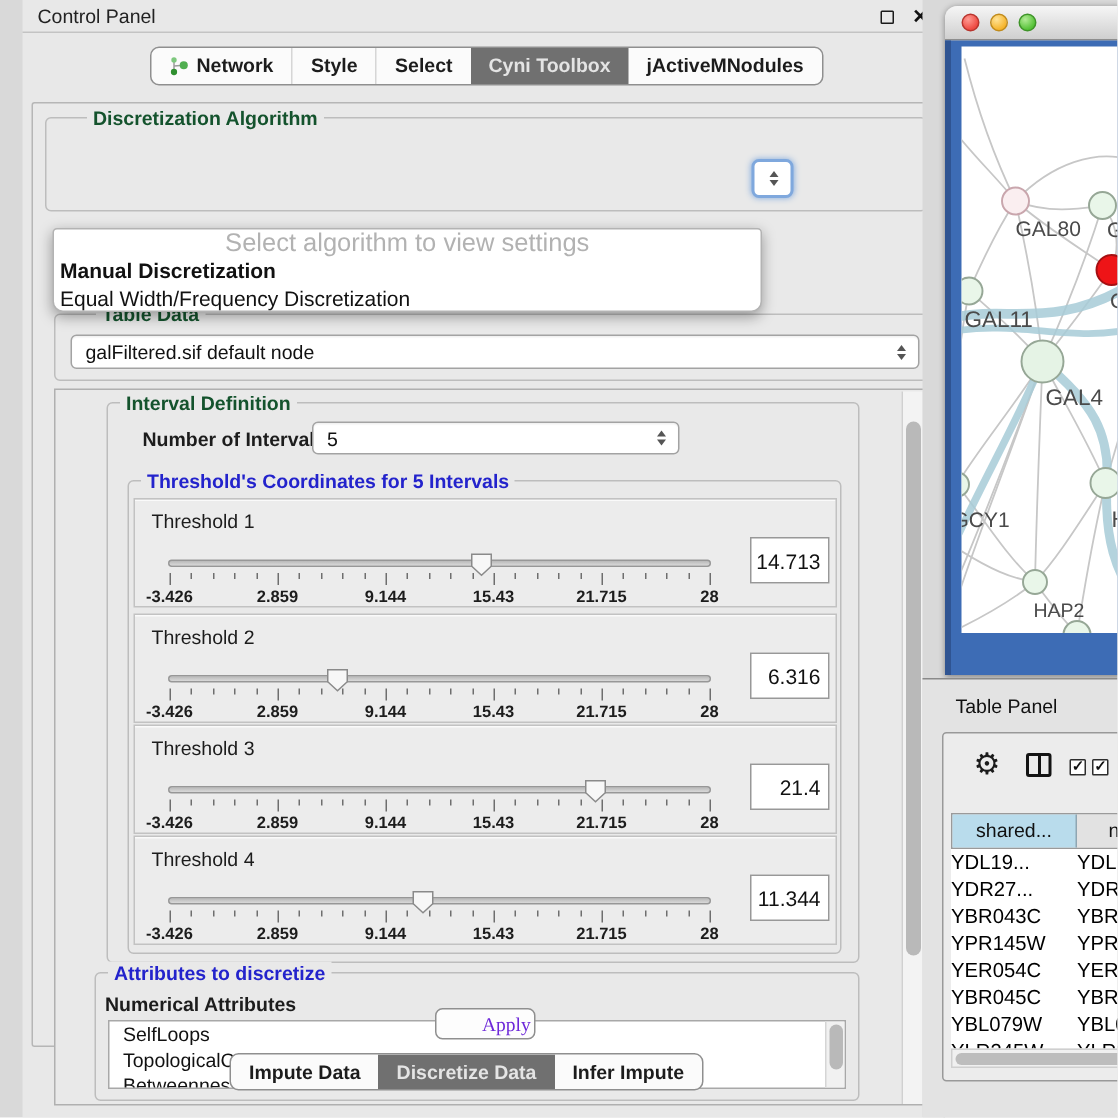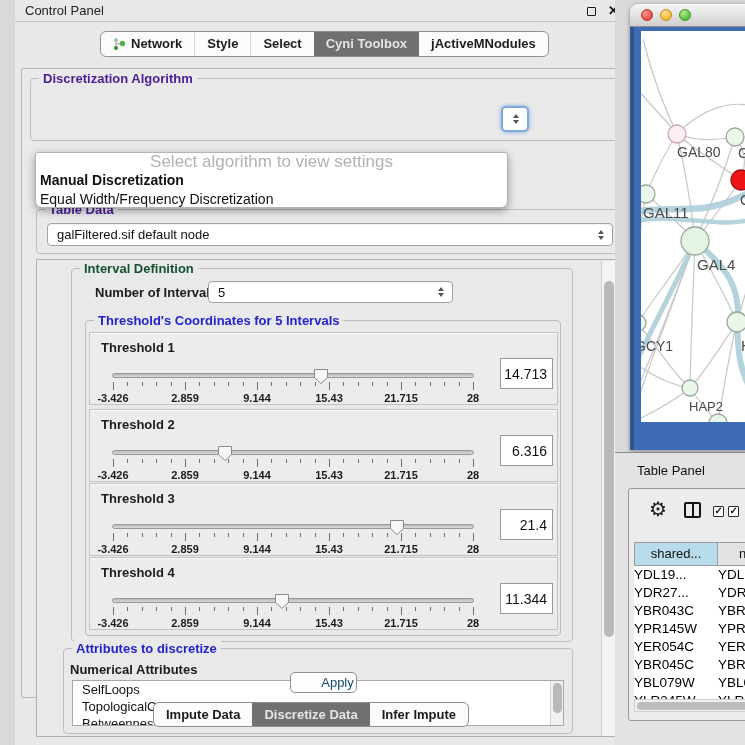--- a/index.html
+++ b/index.html
@@ -28,21 +28,21 @@
 
   
   .cp-body { position:absolute; left:6px; top:68px; width:603px; height:630px;
         border:1px solid #b6b6b6; border-radius:2px; background:#e9e9e9; }
 
   .fieldset { position:absolute; border:1px solid #bdbdbd; border-radius:4px; }
   .legend { position:absolute; top:-8px; left:8px; background:#e9e9e9; padding:0 4px;
         font-size:13px; font-weight:bold; line-height:15px; }
   .legend.green { color:#14532d; }
   .legend.blue  { color:#2323cc; }
-  .legend.dark  { color:#4c1d95; }
+  .legend.dark  { color:#14532d;margin-left:19px; }
 
   
   .fs-algo { left:8px; top:9px; width:588px; height:63px; }
 
   
   .focus-frag { position:absolute; left:470px; top:27px; width:28px; height:26px; background:#fff;
         border-radius:5px; border:2px solid #7fa8dd; box-shadow:0 0 4px #7fa8dd; z-index:3; }
 
   
   .popup { position:absolute; left:13px; top:83px; width:473px; height:56px; background:#fff;
@@ -73,21 +73,21 @@
         border-radius:6px; }
 
   .fs-interval { left:34px; top:8px; width:502px; height:374px; }
   .num-label { position:absolute; left:58px; top:25px; font-size:13px; font-weight:bold; }
   .num-combo { position:absolute; left:171px; top:21px; width:245px; height:22px; }
 
   .fs-thresholds { left:48px; top:60px; width:476px; height:316px; }
 
   .thr-panel { position:absolute; left:52px; width:469px; height:73px; background:#ececec;
         border:1px solid #c2c2c2; box-shadow:inset 0 1px 0 #fafafa; }
-  .thr-label { position:absolute; left:11px; top:7px; font-size:13px; font-weight:bold; }
+  .thr-label { position:absolute; left:11px; top:7px; font-size:13px; font-weight:normal; }
   .slider { position:absolute; left:22px; top:40px; width:362px; height:5px;
         background:linear-gradient(#b9b9b9,#d9d9d9); border:1px solid #979797; border-radius:3px; }
   .handle { position:absolute; top:-6px; }
   .ruler { position:absolute; left:0; top:8px; width:100%; height:9px; }
   .ruler .tick { position:absolute; top:0; width:1px; height:4px; background:#6e6e6e; }
   .ruler .tick.major { height:8px; }
   .scale { position:absolute; left:0; top:18px; width:100%; height:12px; }
   .scale span { position:absolute; transform:translateX(-50%); font-size:11px; font-weight:bold; color:#1c1c1c; white-space:nowrap; }
   .thr-value { position:absolute; left:410px; top:25px; width:53px; height:31px; background:#fff;
         border:1px solid #989898; font-size:14px; text-align:right; padding-right:5px;
@@ -96,22 +96,22 @@
   .fs-attrs { left:26px; top:388px; width:510px; height:86px; }
   .attrs-sub { position:absolute; left:6px; top:13px; font-size:13px; font-weight:bold; }
   .attr-list { position:absolute; left:8px; top:31px; width:492px; height:46px; background:#fff;
         border:1px solid #a8a8a8; overflow:hidden; }
   .litem { height:17px; line-height:17px; font-size:13px; padding-left:9px; color:#111; }
   .list-vsb { position:absolute; right:0; top:0; width:13px; height:100%; background:#f1f1f1;
         border-left:1px solid #d5d5d5; }
   .list-vsb .thumb { position:absolute; left:2px; top:2px; width:9px; height:30px; background:#b9b9b9; border-radius:5px; }
 
   .apply-btn { position:absolute; left:268px; top:603px; width:67px; height:21px; background:#fdfdfd;
-        border:1px solid #8f8f8f; border-radius:5px; font-size:13px; color:#0c4a6e;
-        font-family:Liberation Sans, sans-serif;padding-left:28px; }
+        border:1px solid #8f8f8f; border-radius:5px; font-size:13px; color:#6d28d9;
+        font-family:Liberation Serif, serif;padding-left:28px; }
 
   
   .btabbar { position:absolute; left:138px; top:702px; height:25px; display:flex;
         background:#fbfbfb; border:1px solid #8f8f8f; border-radius:6px; overflow:hidden; }
   .btab { padding:0 12px; font-size:13px; font-weight:bold; line-height:23px; color:#1c1c1c;
         border-left:1px solid #d6d6d6; }
   .btab:first-child { border-left:none; }
   .btab.sel { background:#707070; color:#e4e4e4; border-left:none; }
   .btab.sel + .btab { border-left:none; }
 

